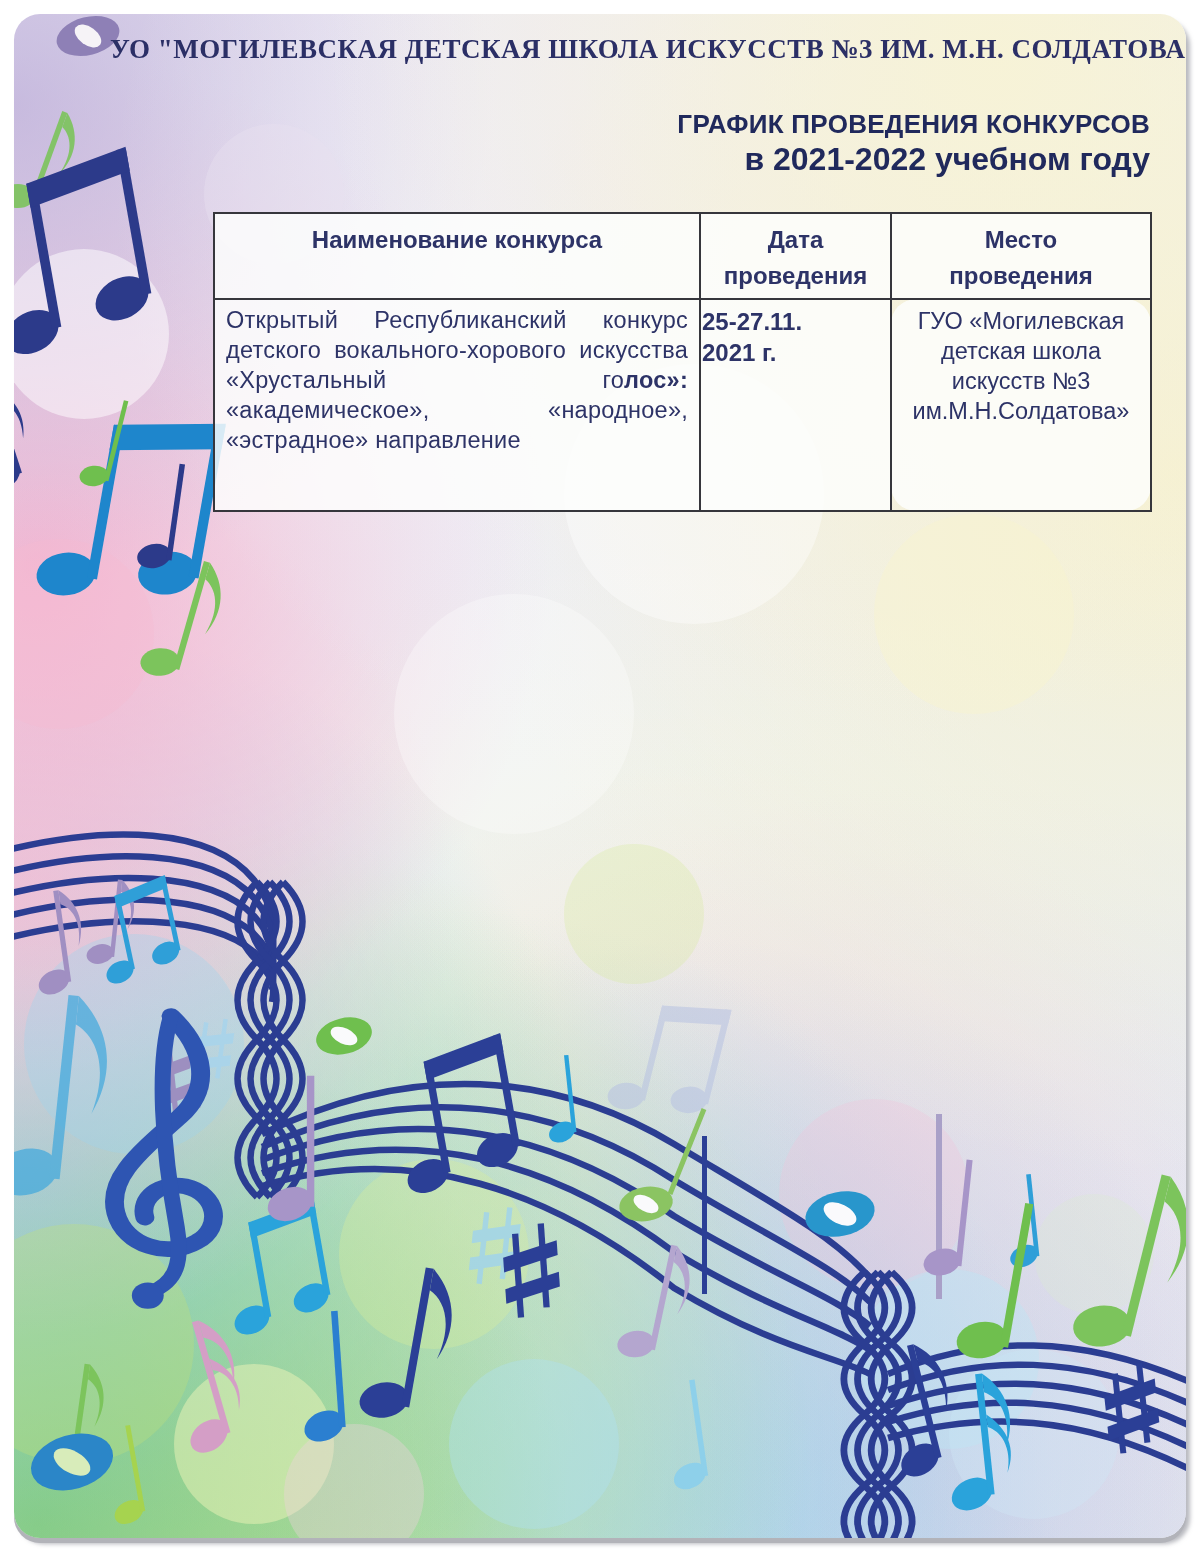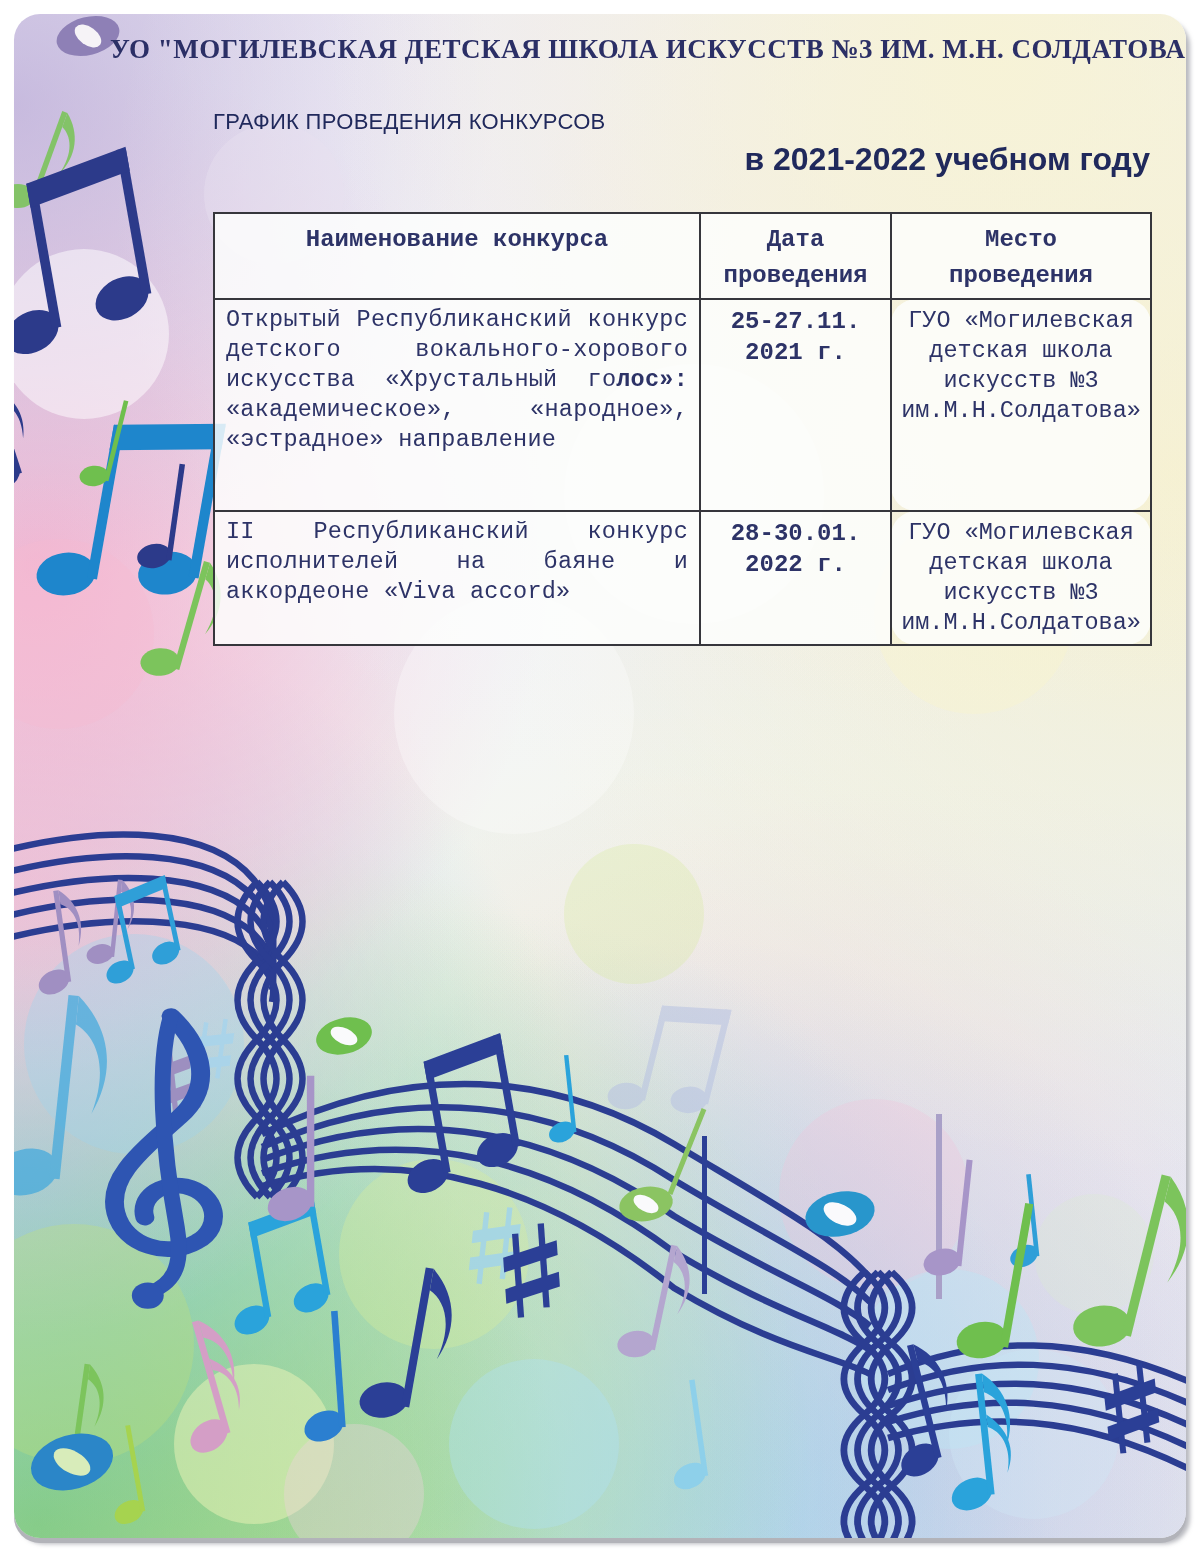--- a/index.html
+++ b/index.html
@@ -30,56 +30,55 @@
       radial-gradient(circle at 95% 70%, rgba(233,240,247,.8) 0%, rgba(233,240,247,0) 42%),
       linear-gradient(160deg,#ece9f3 0%,#eef0f6 30%,#ecf1f4 55%,#e7eef2 100%);
   }
   svg.decor{position:absolute;left:0;top:0;width:1172px;height:1524px;}
   .org-title{
     position:absolute;left:96px;right:8px;top:20px;text-align:center;
     font-family:"Liberation Serif", serif;font-weight:bold;font-size:27px;
     letter-spacing:.5px;color:#2b2f66;white-space:nowrap;
   }
   .subtitle1{
-    position:absolute;left:199px;width:937px;top:95px;text-align:left;
-    font-weight:normal;font-size:22px;letter-spacing:.3px;color:#20295c;
+    position:absolute;left:199px;width:937px;top:95px;text-align:right;
+    font-weight:bold;font-size:26px;letter-spacing:.3px;color:#20295c;
   }
   .subtitle2{
     position:absolute;left:199px;width:937px;top:127px;text-align:right;
     font-weight:bold;font-size:32px;color:#20295c;
   }
   table.sched{
     position:absolute;left:199px;top:198px;width:937px;
     border-collapse:collapse;table-layout:fixed;
   }
   table.sched col.c1{width:486px}
   table.sched col.c2{width:191px}
   table.sched col.c3{width:260px}
   table.sched th, table.sched td{
     border:2px solid #36363c;vertical-align:top;color:#2d3367;
     background:rgba(253,254,253,.84);
-    font-family:Liberation Mono, monospace;
   }
   table.sched th{
     font-weight:bold;font-size:24px;text-align:center;line-height:36px;
     padding:8px 4px 4px;white-space:pre-line;
   }
   thead tr{height:84px}
   tbody tr:nth-child(1){height:212px}
   tbody tr:nth-child(2){height:132px}
   tbody tr:nth-child(3){height:133px}
   tbody tr:nth-child(4){height:135px}
   tbody tr:nth-child(5){height:128px}
   td.name{
     font-size:23.5px;letter-spacing:.25px;line-height:30px;
     text-align:justify;text-align-last:left;padding:5px 11px 8px;
   }
   td.name b{font-weight:bold}
   td.date{
-    font-weight:bold;font-size:24px;text-align:center;white-space:pre-line;
+    font-weight:bold;font-size:24px;text-align:left;white-space:pre-line;
     line-height:31px;padding-top:6px;
   }
   td.place{
     font-size:23.5px;text-align:center;line-height:30px;padding:6px 8px;border-radius:25px;
   }
 </style>
 </head>
 <body>
 
 <div class="page">
@@ -257,21 +256,15 @@
 проведения</th>
       </tr>
     </thead>
     <tbody>
       <tr>
         <td class="name"><span>Открытый Республиканский конкурс детского вокального-хорового искусства «Хрустальный го</span><b>лос»:</b><span> «академическое», «народное», «эстрадное» направление</span></td>
         <td class="date">25-27.11.
 2021 г.</td>
         <td class="place">ГУО «Могилевская детская школа искусств №3 им.М.Н.Солдатова»</td>
       </tr>
-      <tr>
-        <td class="name"><span>II Республиканский конкурс исполнителей на баяне и аккордеоне «Viva accord»</span><b></b><span></span></td>
-        <td class="date">28-30.01.
-2022 г.</td>
-        <td class="place">ГУО «Могилевская детская школа искусств №3 им.М.Н.Солдатова»</td>
-      </tr>
     </tbody>
   </table>
 </div>
 
 </body></html>

